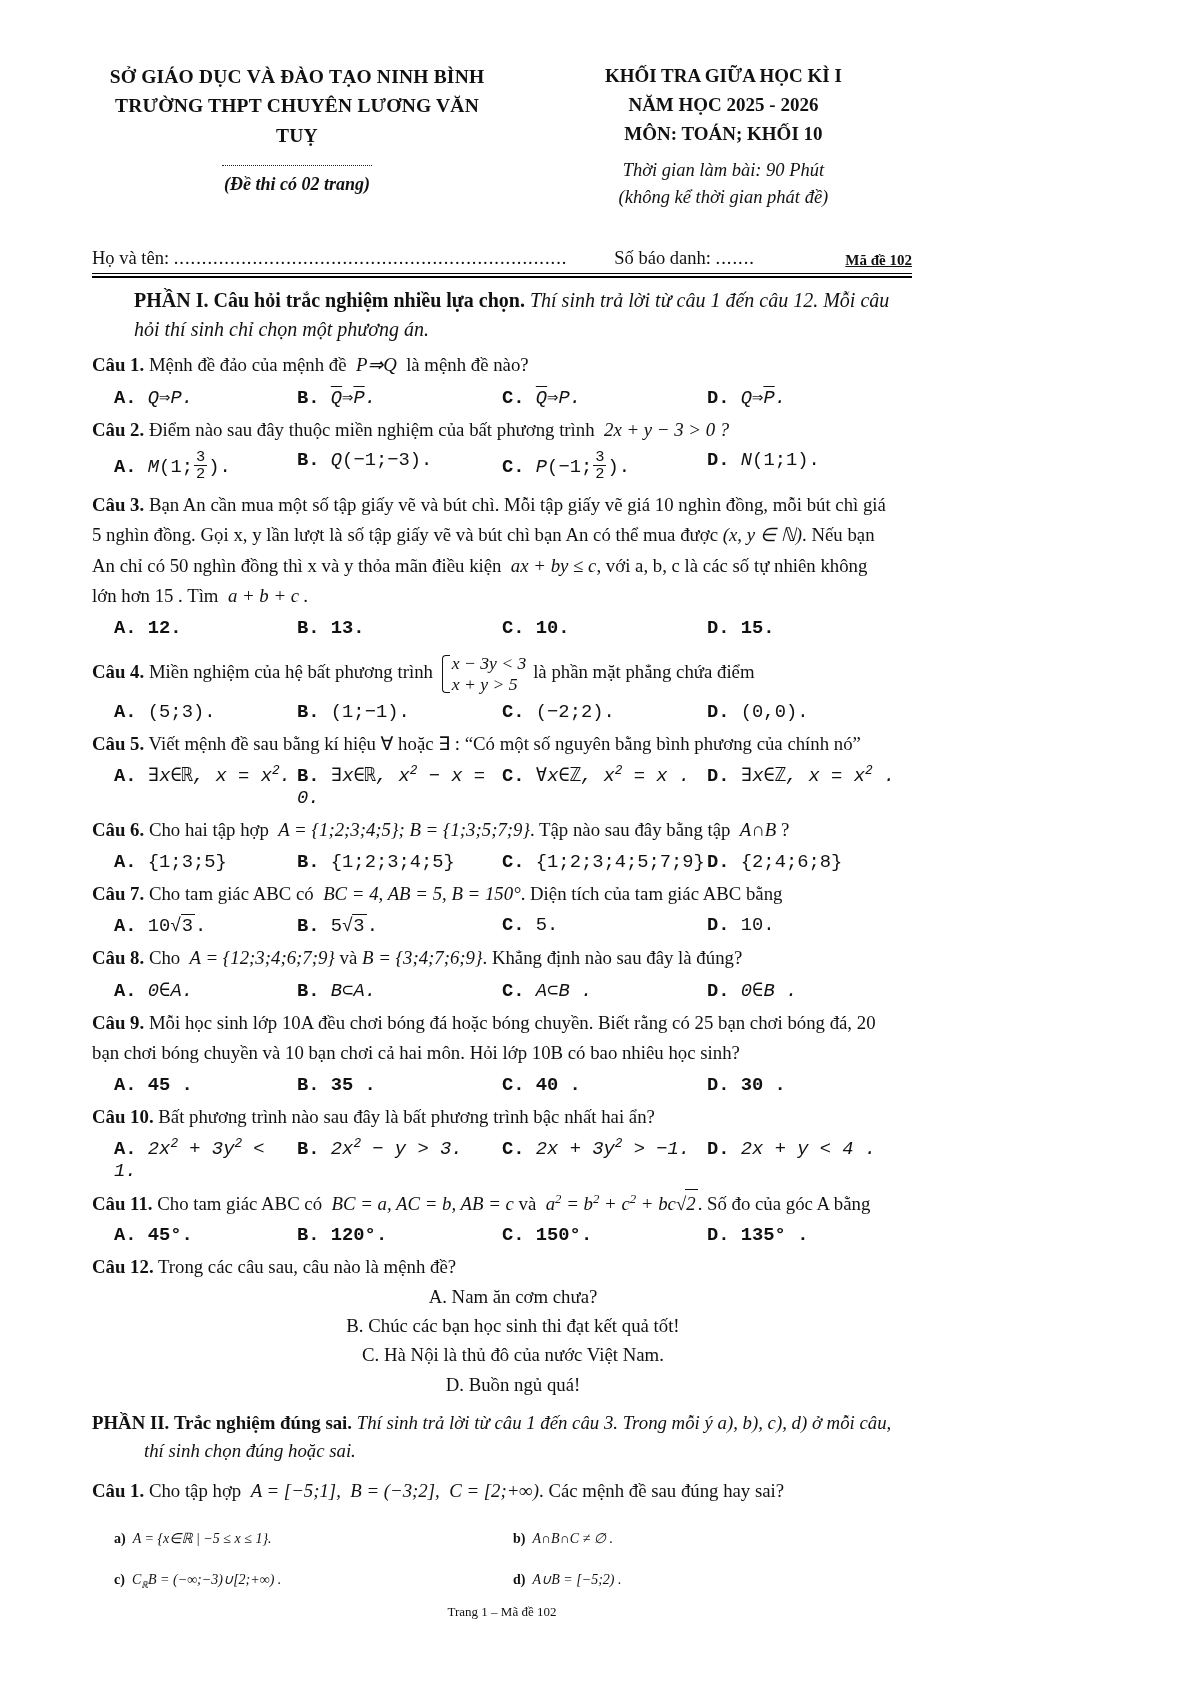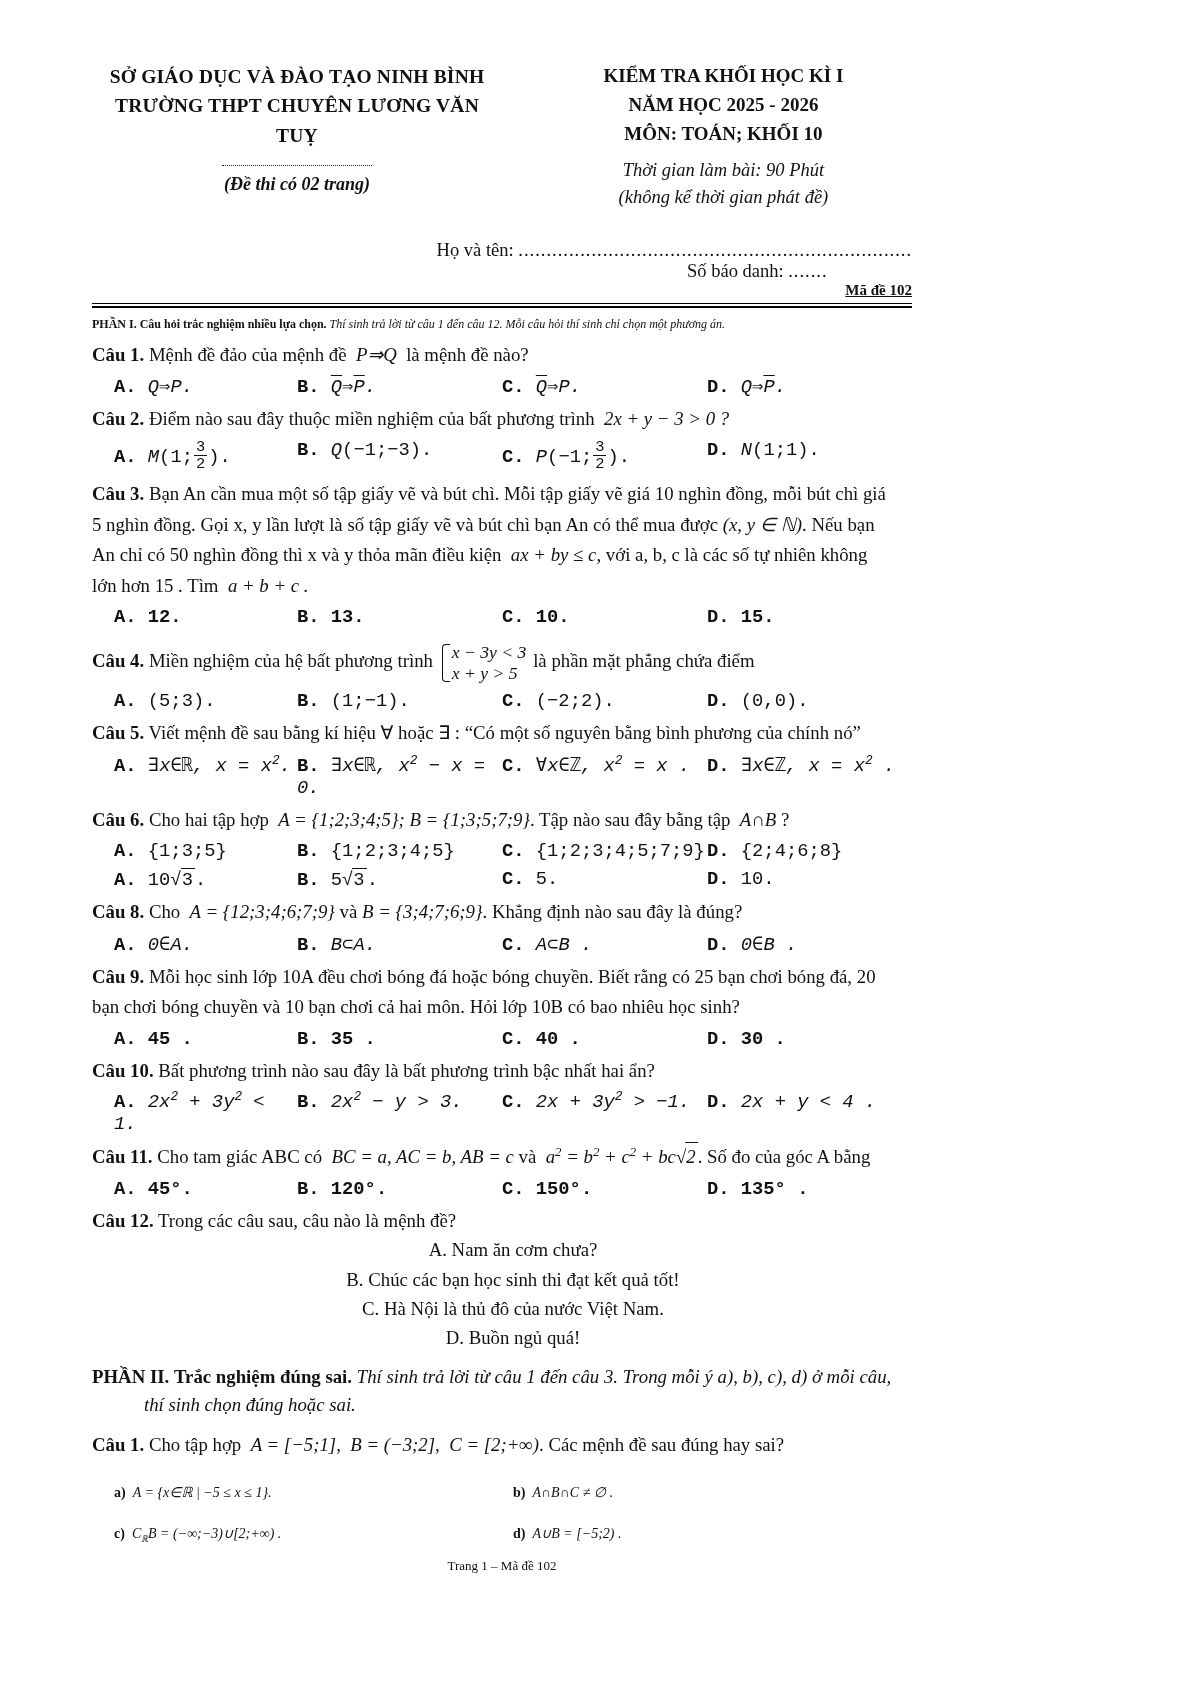--- a/index.html
+++ b/index.html
@@ -62,23 +62,22 @@
   .r4, .r5 {
     font-style: italic;
     font-size: 18.5px;
     line-height: 1.5;
   }
   .r4 { margin-top: 8px; }
   
   .name-row {
     display: flex;
     align-items: flex-end;
-    margin-top: 28px;
+    margin-top: 36px;
     font-size: 18.5px;
-    flex-direction: column;
   }
   .nm-name {
     flex: 1 1 auto;
     white-space: nowrap;
     overflow: hidden;
   }
   .dots { letter-spacing: 1px; }
   .nm-sbd {
     width: 225px;
     white-space: nowrap;
@@ -92,23 +91,24 @@
   }
   .double-rule {
     border-top: 1.2px solid #000;
     border-bottom: 2.4px solid #000;
     height: 2px;
     margin-top: 4px;
     margin-bottom: 8px;
   }
   
   .sec-head {
-    font-size: 12px;
+    font-size: 20px;
     line-height: 1.45;
     margin-bottom: 2px;
+    margin-left: 42px;
   }
   .sec-head b { font-weight: bold; }
   .ital { font-style: italic; }
   .q {
     font-size: 18.8px;
     line-height: 1.52;
     margin-top: 7px;
   }
   .q-lead { font-weight: bold; }
   .opts {
@@ -200,21 +200,21 @@
 <div class="page">
 
   <div class="header">
     <div class="hdr-left">
       <div class="hdr-line1">SỞ GIÁO DỤC VÀ ĐÀO TẠO NINH BÌNH</div>
       <div class="hdr-line2">TRƯỜNG THPT CHUYÊN LƯƠNG VĂN TUỴ</div>
       <div class="hdr-rule"></div>
       <div class="hdr-sub">(Đề thi có 02 trang)</div>
     </div>
     <div class="hdr-right">
-      <div class="r1">KIỂM TRA KHỐI HỌC KÌ I</div>
+      <div class="r1">KHỐI TRA GIỮA HỌC KÌ I</div>
       <div class="r2">NĂM HỌC 2025 - 2026</div>
       <div class="r3">MÔN: TOÁN; KHỐI 10</div>
       <div class="r4">Thời gian làm bài: 90 Phút</div>
       <div class="r5">(không kể thời gian phát đề)</div>
     </div>
   </div>
 
   <div class="name-row">
     <div class="nm-name">
       <span>Họ và tên:</span>
@@ -312,20 +312,25 @@
     <span class="ital-m">&nbsp;A = {1;2;3;4;5}; B = {1;3;5;7;9}</span><span>. Tập nào sau đây bằng tập</span>
     <span class="ital-m">&nbsp;A∩B&nbsp;</span><span>?</span>
   </div>
   <div class="opts indent">
     <div><span class="opt-l">A.</span> <span>{1;3;5}</span></div>
     <div><span class="opt-l">B.</span> <span>{1;2;3;4;5}</span></div>
     <div><span class="opt-l">C.</span> <span>{1;2;3;4;5;7;9}</span></div>
     <div><span class="opt-l">D.</span> <span>{2;4;6;8}</span></div>
   </div>
 
+  <div class="q">
+    <span class="q-lead">Câu 7.</span>
+    <span>Cho tam giác ABC có</span>
+    <span class="ital-m">&nbsp;BC = 4, AB = 5, B = 150°</span><span>. Diện tích của tam giác  ABC  bằng</span>
+  </div>
   <div class="opts indent">
     <div><span class="opt-l">A.</span> 10√<span class="sqrt">3</span>.</div>
     <div><span class="opt-l">B.</span> 5√<span class="sqrt">3</span>.</div>
     <div><span class="opt-l">C.</span> 5.</div>
     <div><span class="opt-l">D.</span> 10.</div>
   </div>
 
   <div class="q">
     <span class="q-lead">Câu 8.</span>
     <span>Cho</span>

